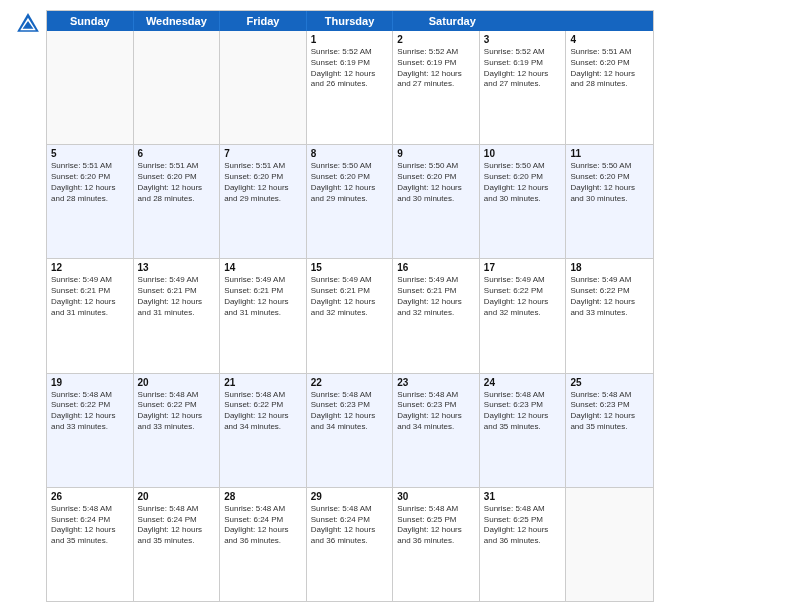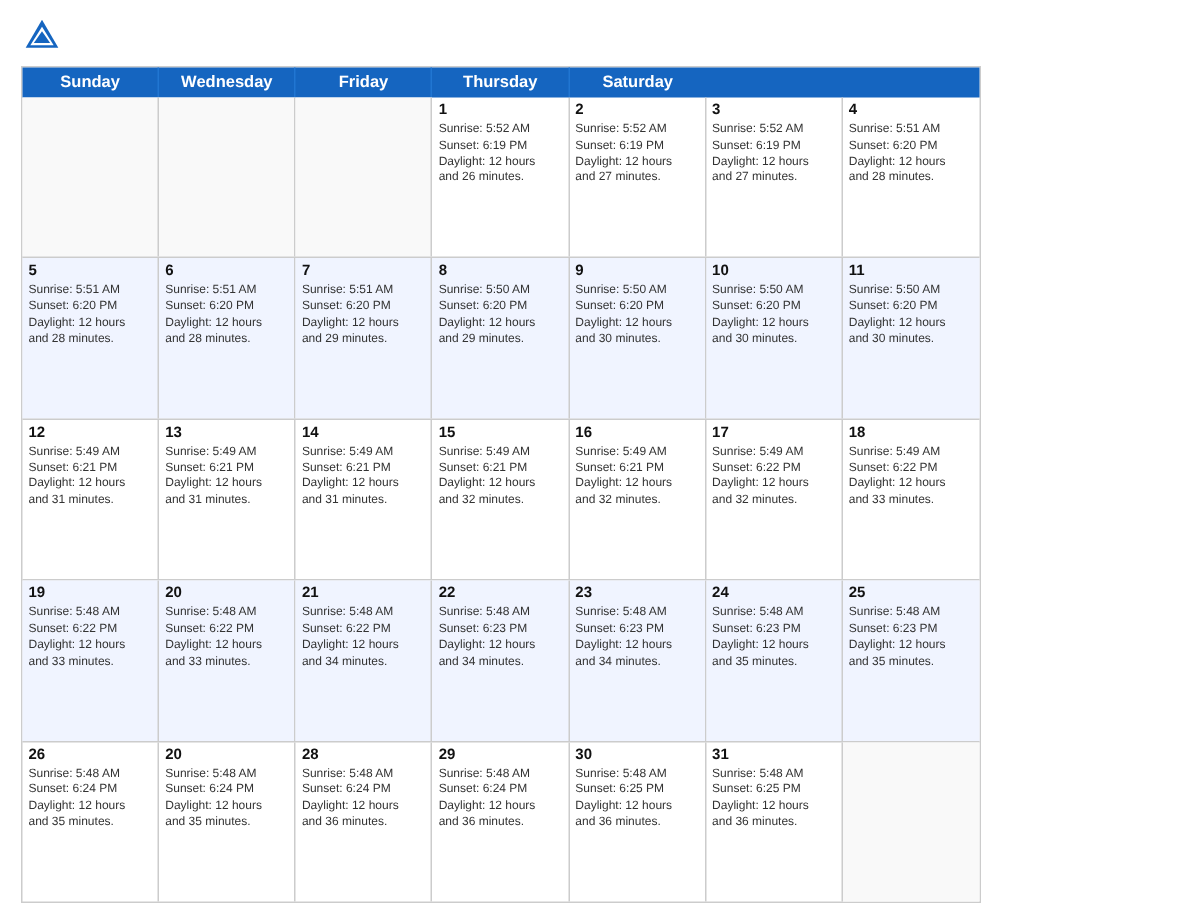--- a/index.html
+++ b/index.html
@@ -8,21 +8,21 @@
       background: #fff;
       width: 792px;
       height: 612px;
       overflow: hidden;
     }
     .page {
       width: 668px;
       height: 612px;
       padding: 10px 14px 10px 14px;
       display: flex;
-      flex-direction: column;
+      flex-direction: row;
     }
     .header {
       display: flex;
       justify-content: space-between;
       align-items: flex-start;
       margin-bottom: 6px;
     }
     .logo {
       display: flex;
       align-items: center;
@@ -63,21 +63,21 @@
       background: #1565c0;
     }
     .cal-header-cell {
       color: #fff;
       font-size: 11px;
       font-weight: bold;
       padding: 4px 4px;
       text-align: center;
       border-right: 1px solid #2176d2;
     }
-    .cal-header-cell:last-child { border-right: none; }
+    .cal-header-cell:last-child { border-right: none; text-align: right; }
     .cal-body {
       flex: 1;
       display: flex;
       flex-direction: column;
     }
     .cal-row {
       display: grid;
       grid-template-columns: repeat(7, 1fr);
       flex: 1;
       border-top: 1px solid #ccc;

